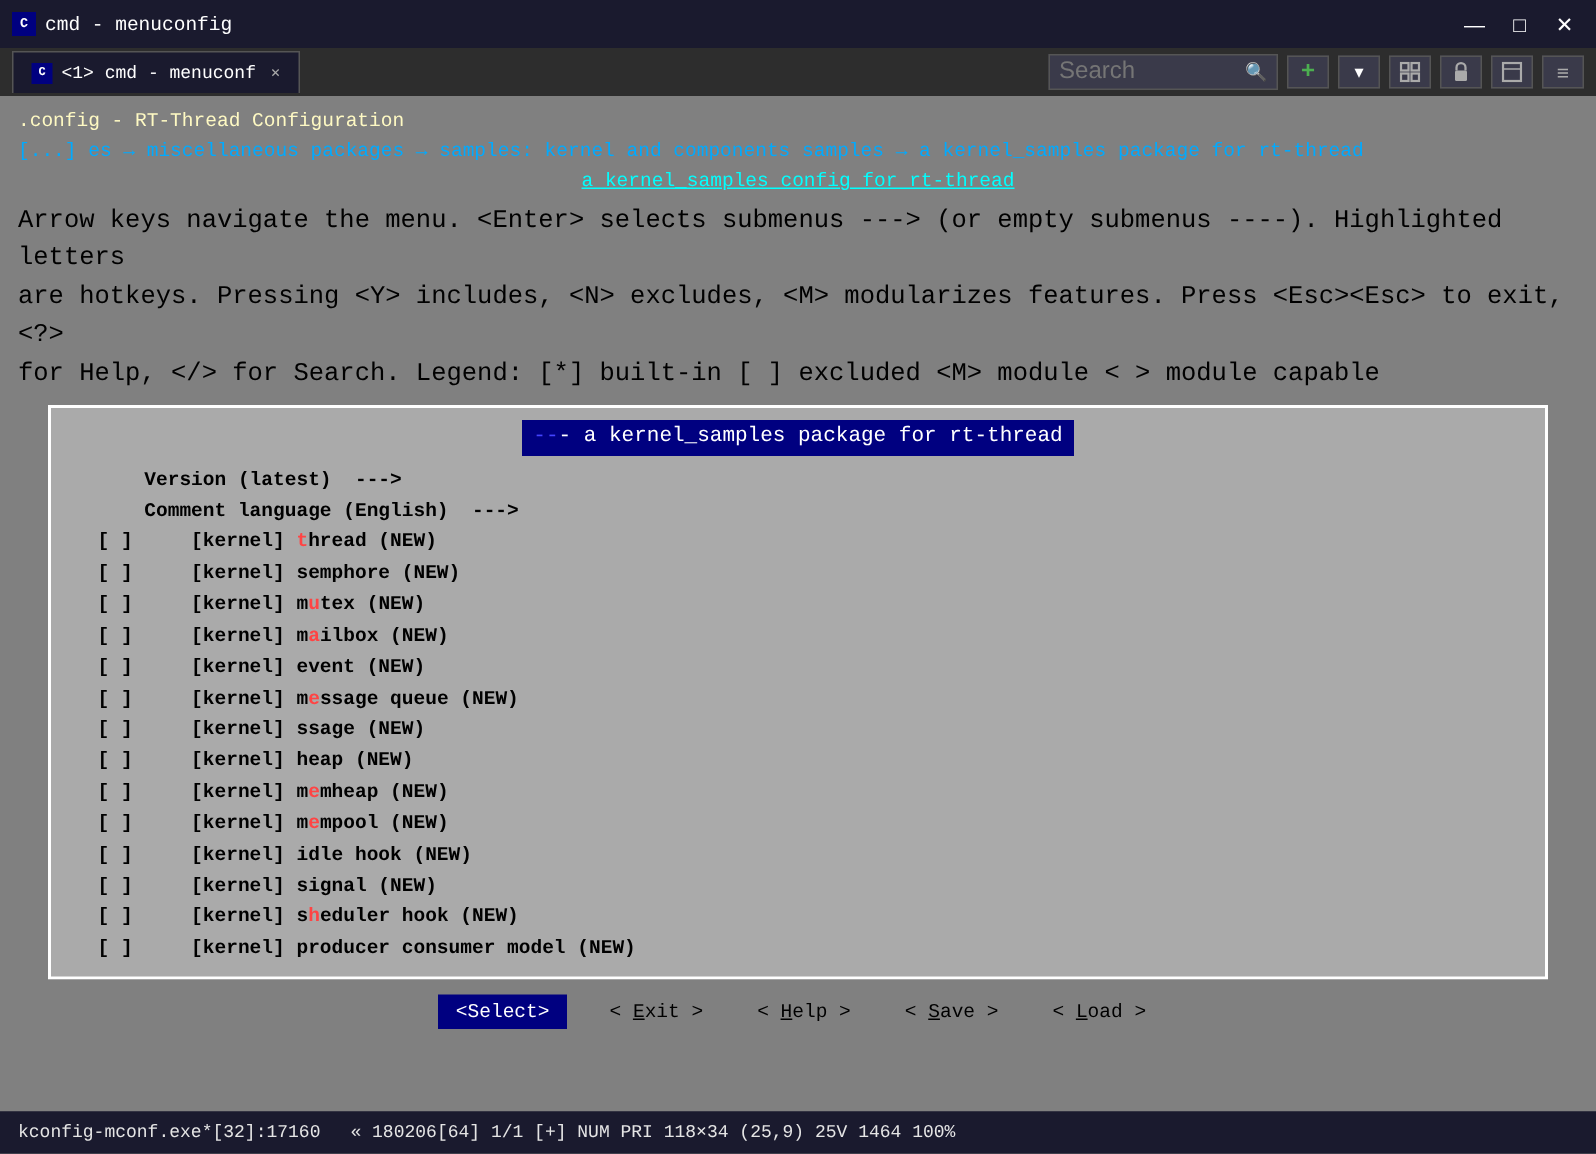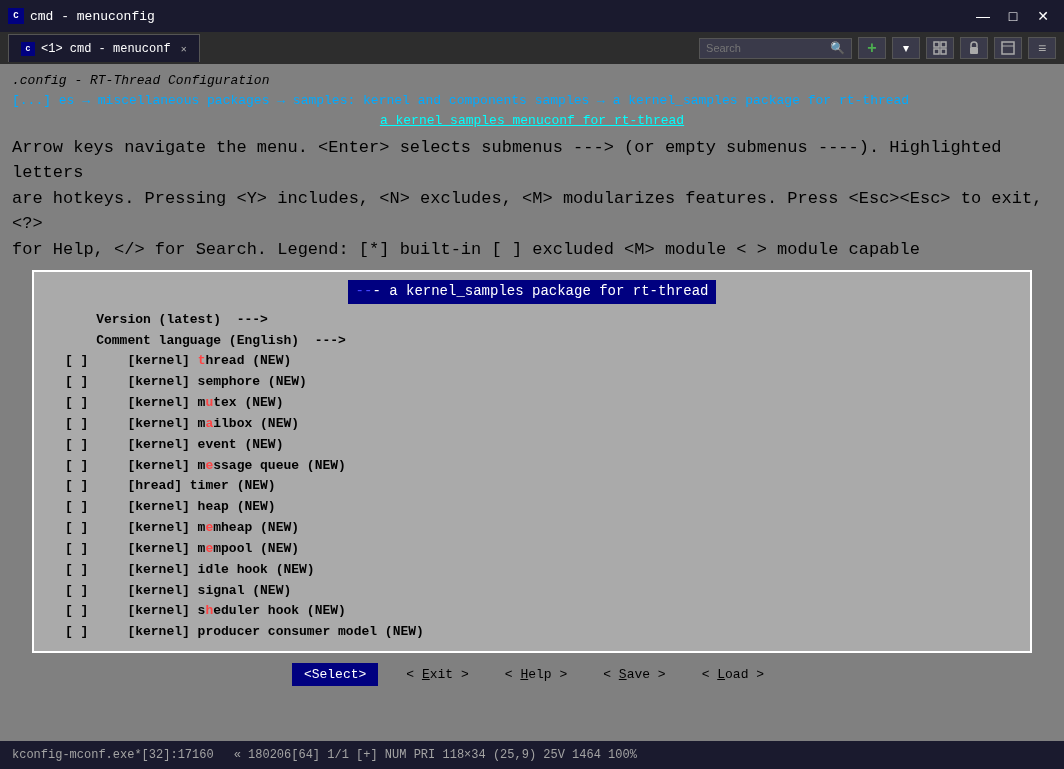--- a/index.html
+++ b/index.html
@@ -90,21 +90,21 @@
       align-items: center;
       background: #3a3a4a;
       border: 1px solid #555;
       padding: 2px 6px;
       gap: 4px;
     }
     .search-input {
       background: transparent;
       border: none;
       color: #ccc;
-      font-size: 11px;
+      font-size: 16px;
       width: 120px;
       outline: none;
     }
     .toolbar-btn {
       width: 28px;
       height: 22px;
       background: #3a3a4a;
       border: 1px solid #555;
       color: white;
       font-size: 12px;
@@ -222,21 +222,21 @@
       color: #aaa;
       height: 28px;
       display: flex;
       align-items: center;
       padding: 0 12px;
       font-size: 12px;
       gap: 20px;
     }
 
     .status-item {
-      color: #a3a3a3;
+      color: #e5e5e5;
       white-space: nowrap;
       font-family: Liberation Mono, monospace;
     }
   </style>
 </head>
 <body>
 
 <div class="title-bar">
   <div class="title-bar-left">
     <div class="cmd-icon">
@@ -284,38 +284,38 @@
       <svg width="14" height="14" viewBox="0 0 14 14">
         <rect x="1" y="1" width="12" height="12" fill="none" stroke="#aaa" stroke-width="1.5"></rect>
         <line x1="1" y1="5" x2="13" y2="5" stroke="#aaa" stroke-width="1"></line>
       </svg>
     </button>
     <button class="toolbar-btn" style="font-size:14px;color:#aaa;">≡</button>
   </div>
 </div>
 
 <div class="terminal">
-  <div class="breadcrumb-line" style="color:#000000;font-style:italic;">.config - RT-Thread Configuration</div>
+  <div class="breadcrumb-line" style="color:#fef9c3;">.config - RT-Thread Configuration</div>
   <div class="breadcrumb-line">[...] es → miscellaneous packages → samples: kernel and components samples → a kernel_samples package for rt-thread</div>
-  <div class="title-line">a kernel_samples menuconf for rt-thread</div>
+  <div class="title-line">a kernel_samples config for rt-thread</div>
   <div class="help-text">Arrow keys navigate the menu.  &lt;Enter&gt; selects submenus ---&gt; (or empty submenus ----).  Highlighted letters<br>are hotkeys.  Pressing &lt;Y&gt; includes, &lt;N&gt; excludes, &lt;M&gt; modularizes features.  Press &lt;Esc&gt;&lt;Esc&gt; to exit, &lt;?&gt;<br>for Help, &lt;/&gt; for Search.  Legend: [*] built-in  [ ] excluded  &lt;M&gt; module  &lt; &gt; module capable</div>
 
   <div class="menu-panel">
     <div class="menu-title">
       <span style="color:#4444ff;">--</span><span style="color:white;">- a kernel_samples package for rt-thread</span>
     </div>
     <div class="menu-item">    Version (latest)  ---&gt;</div>
     <div class="menu-item">    Comment language (English)  ---&gt;</div>
     <div class="menu-item">[ ]     [kernel] <span class="hotkey">t</span>hread (NEW)</div>
     <div class="menu-item">[ ]     [kernel] semphore (NEW)</div>
     <div class="menu-item">[ ]     [kernel] m<span class="hotkey">u</span>tex (NEW)</div>
     <div class="menu-item">[ ]     [kernel] m<span class="hotkey">a</span>ilbox (NEW)</div>
     <div class="menu-item">[ ]     [kernel] event (NEW)</div>
     <div class="menu-item">[ ]     [kernel] m<span class="hotkey">e</span>ssage queue (NEW)</div>
-    <div class="menu-item">[ ]     [hread] timer (NEW)</div>
+    <div class="menu-item">[ ]     [kernel] ssage (NEW)</div>
     <div class="menu-item">[ ]     [kernel] heap (NEW)</div>
     <div class="menu-item">[ ]     [kernel] m<span class="hotkey">e</span>mheap (NEW)</div>
     <div class="menu-item">[ ]     [kernel] m<span class="hotkey">e</span>mpool (NEW)</div>
     <div class="menu-item">[ ]     [kernel] idle hook (NEW)</div>
     <div class="menu-item">[ ]     [kernel] signal (NEW)</div>
     <div class="menu-item">[ ]     [kernel] s<span class="hotkey">h</span>eduler hook (NEW)</div>
     <div class="menu-item">[ ]     [kernel] producer consumer model (NEW)</div>
   </div>
 
   <div class="bottom-bar">

